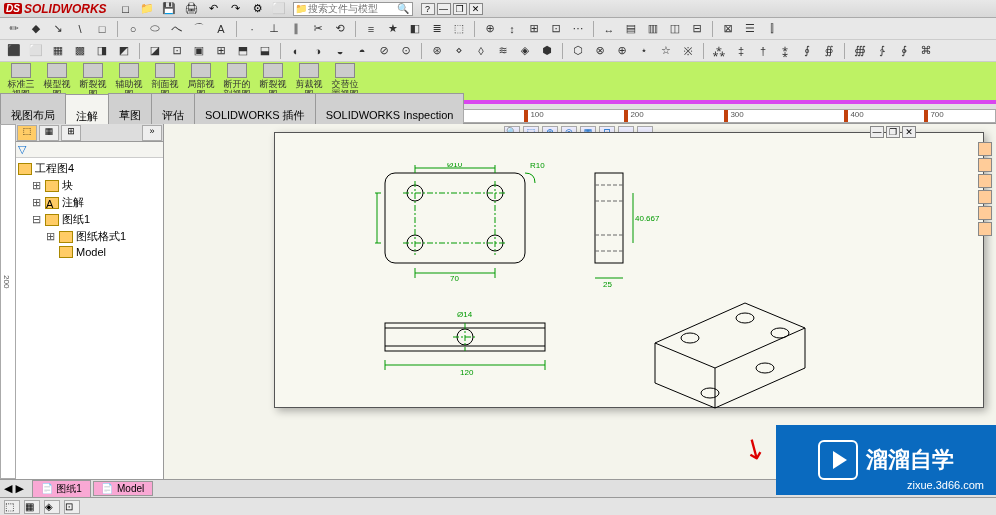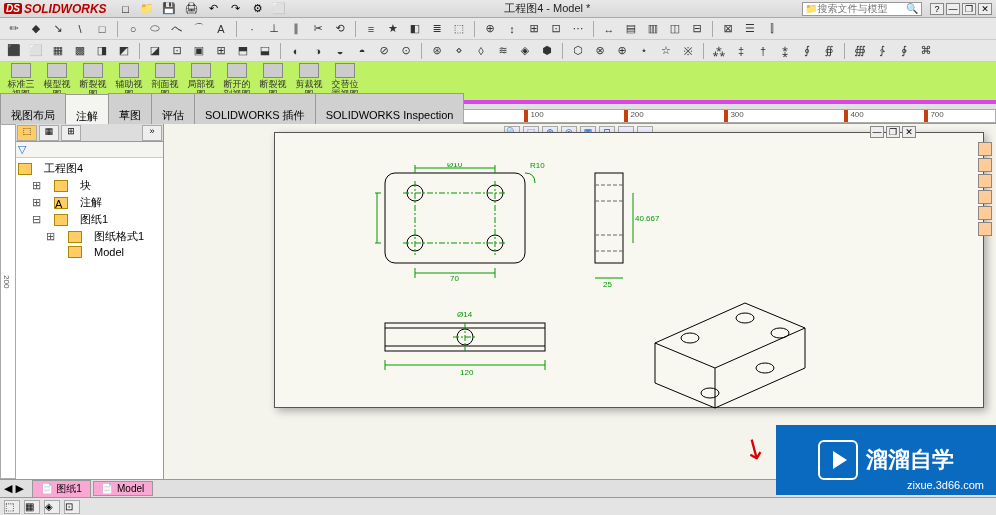--- a/index.html
+++ b/index.html
@@ -39,21 +39,21 @@
   
   .main { display: flex; height: 355px; position: relative; }
   .ruler-v { width: 16px; background: #fff; border: 1px solid #aaa; font-size: 8px; color: #555; position: relative; }
   .ruler-v .vtick { position: absolute; left: 1px; writing-mode: vertical-rl; }
   
   
   .left-panel { width: 148px; background: #f4f4f0; border-right: 1px solid #999; display: flex; flex-direction: column; }
   .lp-tabs { height: 18px; display: flex; background: #ddd; border-bottom: 1px solid #999; }
   .lp-tab { width: 20px; height: 16px; border: 1px solid #aaa; margin: 1px; background: #eee; cursor: pointer; font-size: 9px; text-align: center; }
   .lp-body { flex: 1; background: #fff; overflow: auto; padding: 2px; }
-  .tree-item { display: flex; align-items: center; gap: 12px; padding: 1px 0; font-size: 11px; cursor: pointer; }
+  .tree-item { display: flex; align-items: center; gap: 3px; padding: 1px 0; font-size: 11px; cursor: pointer; }
   .tree-indent1 { padding-left: 14px; }
   .tree-indent2 { padding-left: 28px; }
   .tree-toggle { width: 10px; color: #555; }
   .tree-icon { width: 14px; height: 12px; background: #fc6; border: 1px solid #a80; }
   
   
   .canvas-wrap { flex: 1; background: #f4f4ec; position: relative; overflow: hidden; }
   .sheet { position: absolute; left: 110px; top: 8px; width: 710px; height: 276px; background: #f8f8f0; border: 1px solid #555; box-shadow: 3px 3px 8px rgba(0,0,0,.3); }
   .draw { position: absolute; }
   .stroke-black { stroke: #000; fill: none; stroke-width: 1; }
@@ -94,21 +94,20 @@
   <div class="qat" style="background:transparent;border:none;height:16px;margin-left:6px">
     <span class="tbtn">□</span>
     <span class="tbtn">📁</span>
     <span class="tbtn">💾</span>
     <span class="tbtn">🖨</span>
     <span class="tbtn">↶</span>
     <span class="tbtn">↷</span>
     <span class="tbtn">⚙</span>
     <span class="tbtn">⬜</span>
   </div>
-  <div class="title-center">工程图4 - Model *</div>
   <div class="search-box">
     <span style="color:#c80">📁</span>
     <input placeholder="搜索文件与模型" style="">
     <span>🔍</span>
   </div>
   <div class="win-btns">
     <span class="win-btn">?</span>
     <span class="win-btn">—</span>
     <span class="win-btn">❐</span>
     <span class="win-btn">✕</span>

